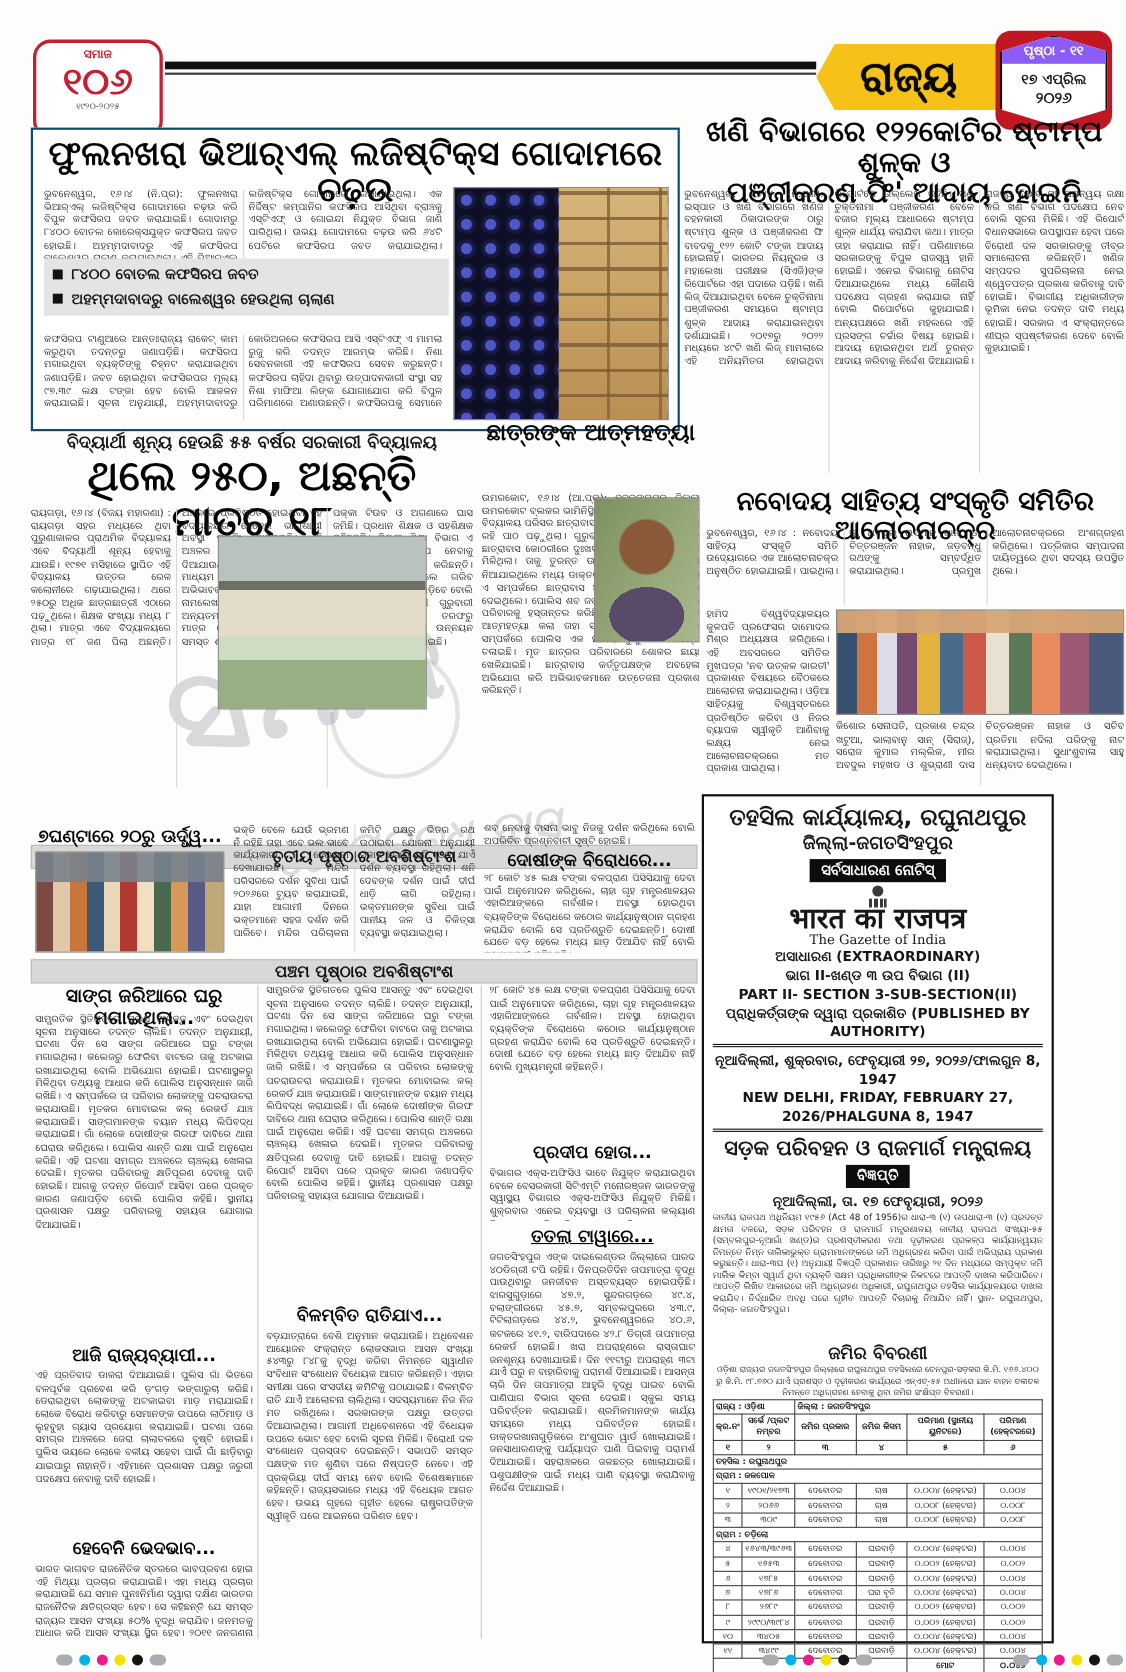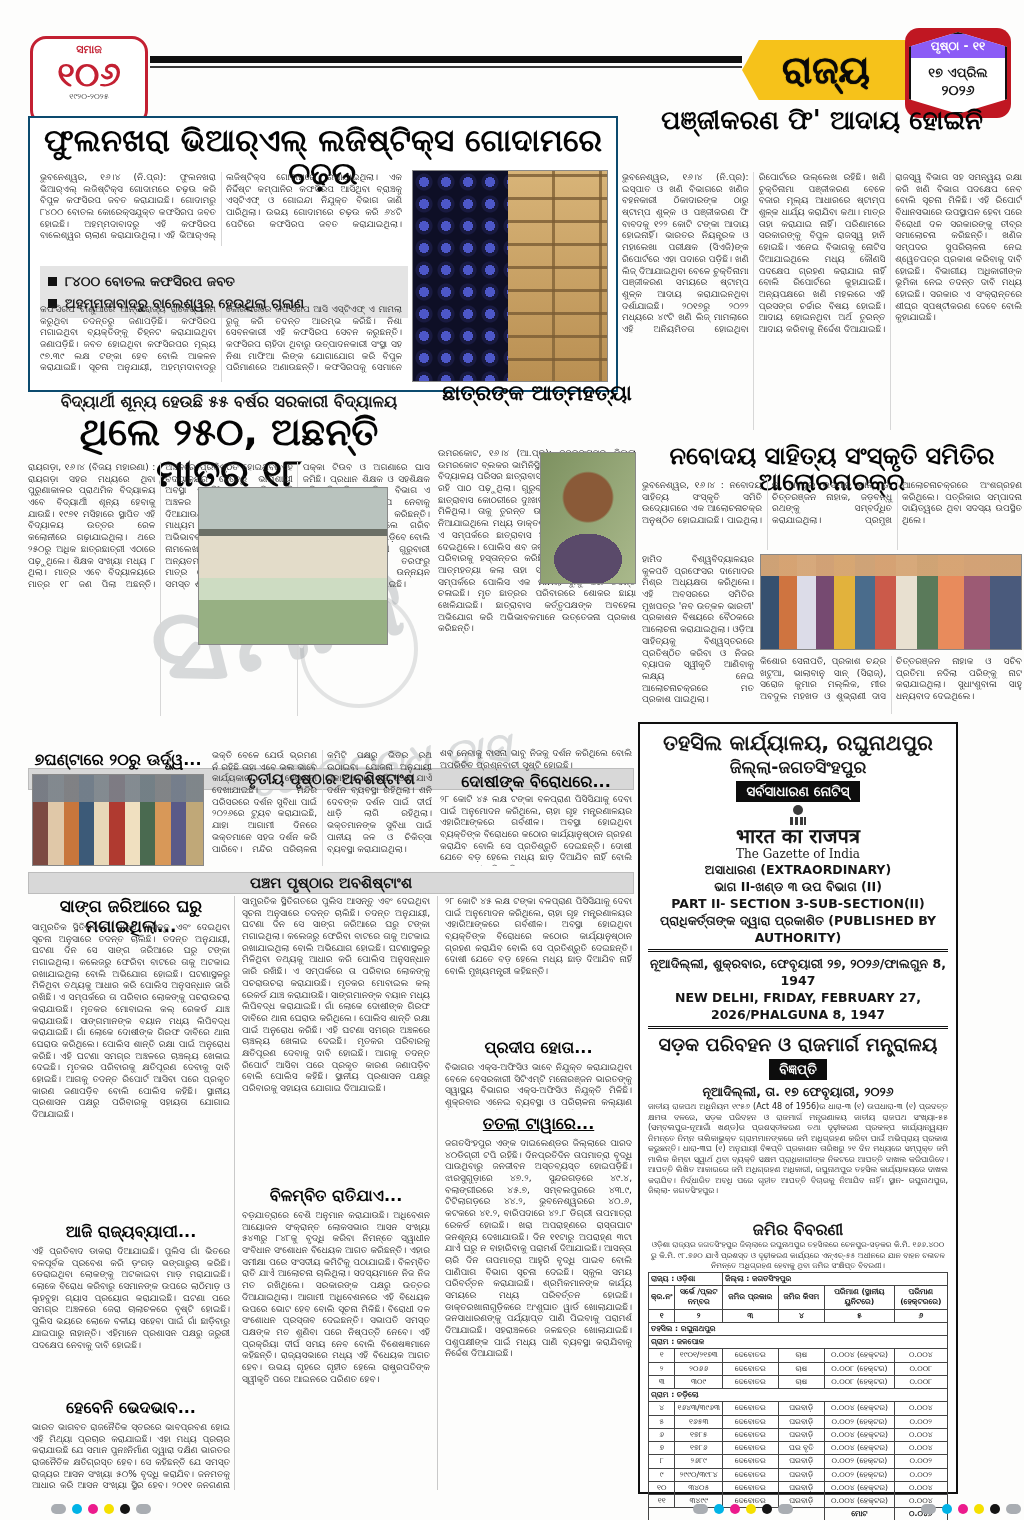--- a/index.html
+++ b/index.html
@@ -58,21 +58,21 @@
      linear-gradient(90deg,#7c4a42 0 9%,#e0c8a8 9% 18%,#c8763c 18% 27%,#3c5a78 27% 36%,#e8d8b8 36% 45%,
        #b03a30 45% 54%,#f0e0c0 54% 63%,#4a6a50 63% 72%,#d89858 72% 81%,#5a5a88 81% 90%,#c0a878 90% 100%);}
   
   .wm{color:rgba(130,135,140,.30);font-weight:bold;pointer-events:none;}
   
   .notice{border:2px solid #101010;background:#fff;box-sizing:border-box;padding:6px 8px;}
   .notice .t1{font-size:21px;font-weight:bold;text-align:center;line-height:26px;}
   .notice .t2{font-size:17px;font-weight:bold;text-align:center;line-height:22px;}
   .blackbadge{display:block;margin:3px auto;background:#0d0d0d;color:#fff;font-weight:bold;
       text-align:center;font-size:13.5px;line-height:21px;width:max-content;padding:0 10px;}
-  .gaz-hi{font-family:"DejaVu Serif","Liberation Serif",serif;font-size:20px;font-weight:bold;text-align:center;line-height:22px;}
+  .gaz-hi{font-family:"DejaVu Serif","Liberation Serif",serif;font-size:26px;font-weight:bold;text-align:center;line-height:22px;}
   .gaz-en{font-family:"DejaVu Serif","Liberation Serif",serif;font-size:12px;text-align:center;line-height:14px;}
   .gaz-line{font-size:12.5px;font-weight:bold;text-align:center;line-height:17px;}
   .dbl{border-top:3px double #111;margin:3px 0;}
   .ministry{font-size:19px;font-weight:bold;text-align:center;line-height:24px;}
   .ntxt{font-size:8px;line-height:1.32;text-align:justify;color:#222;}
   .emblem{width:18px;height:20px;margin:2px auto 0;position:relative;}
   .emblem:before{content:"";position:absolute;left:4px;top:0;width:10px;height:10px;border-radius:50%;background:#3a3a3a;}
   .emblem:after{content:"";position:absolute;left:1px;bottom:0;width:16px;height:8px;
       background:linear-gradient(90deg,#3a3a3a 0 3px,#fff 3px 5px,#3a3a3a 5px 8px,#fff 8px 10px,#3a3a3a 10px 13px,#fff 13px 14px,#3a3a3a 14px 16px);}
   table.land{width:100%;border-collapse:collapse;font-size:7.6px;color:#111;}
@@ -110,31 +110,32 @@
     </div>
   </div>
 
   <div class="abs wm" style="left:150px;top:560px;font-size:110px;transform:rotate(-14deg);">ସମାଜ</div>
   <div class="abs wm" style="left:250px;top:740px;font-size:42px;font-style:italic;transform:rotate(-8deg);color:rgba(130,135,140,.28);">ଗୋପବନ୍ଧୁ ଦାସ</div>
   <div class="abs" style="left:300px;top:590px;width:110px;height:110px;border:4px solid rgba(130,135,140,.22);border-radius:50%;"></div>
 
   <div class="abs boxA" style="left:28px;top:116px;width:586px;height:272px;">
     <div class="hl" style="font-size:31px;margin-top:6px;">ଫୁଲନଖରା ଭିଆର୍‌ଏଲ୍ ଲଜିଷ୍ଟିକ୍ସ ଗୋଦାମରେ ଚଢ଼ଉ</div>
     <div class="abs bodytxt cols2" style="left:10px;top:54px;width:362px;height:74px;">ଭୁବନେଶ୍ୱର, ୧୬।୪ (ନି.ପ୍ର): ଫୁଲନଖରା ଭିଆର୍‌ଏଲ୍ ଲଜିଷ୍ଟିକ୍ସ ଗୋଦାମରେ ଚଢ଼ଉ କରି ବିପୁଳ କଫସିରପ ଜବତ କରାଯାଇଛି। ଗୋଦାମରୁ ୮୪୦୦ ବୋତଲ କୋରେକ୍ସଯୁକ୍ତ କଫସିରପ ଜବତ ହୋଇଛି। ଅହମ୍ମଦାବାଦରୁ ଏହି କଫସିରପ ବାଲେଶ୍ୱର ଚାଲାଣ କରାଯାଉଥିଲା। ଏହି ଭିଆର୍‌ଏଲ୍ ଲଜିଷ୍ଟିକ୍ସ ଗୋଦାମରେ ରଖାଯାଇଥିଲା। ଏକ ନିର୍ଦ୍ଦିଷ୍ଟ କମ୍ପାନିର କଫସିରପ ଆସିଥିବା ବ୍ରାଞ୍ଚକୁ ଏସ୍‌ଟିଏଫ୍ ଓ ଗୋଇନ୍ଦା ନିଯୁକ୍ତ ବିଭାଗ ଜାଣି ପାରିଥିଲା। ଉଭୟ ଗୋଦାମରେ ଚଢ଼ଉ କରି ୬୪ଟି ପେଟିରେ କଫସିରପ ଜବତ କରାଯାଇଥିଲା। ଗୋଦାମରେ ବେଶ୍ ନ ଥିବା ବେଳେ କଫସିରପ ମଗାଇଥିବା ବ୍ୟକ୍ତିଙ୍କୁ ଚିହ୍ନଟ କରାଯାଇଛି।</div>
-    <div class="abs bulletbox" style="left:10px;top:148px;width:352px;">
+    <div class="abs bulletbox" style="left:10px;top:117px;width:352px;">
       <div><span class="sq"></span><span>୮୪୦୦ ବୋତଲ କଫସିରପ ଜବତ</span></div>
       <div><span class="sq"></span><span>ଅହମ୍ମଦାବାଦରୁ ବାଲେଶ୍ୱର ହେଉଥିଲା ଚାଲାଣ</span></div>
     </div>
     <div class="abs bodytxt cols2" style="left:10px;top:186px;width:362px;height:78px;">କଫସିରପ ଟାଣୁଆରେ ଆନ୍ତଃରାଜ୍ୟ ରାକେଟ୍ କାମ କରୁଥିବା ତଦନ୍ତରୁ ଜଣାପଡ଼ିଛି। କଫସିରପ ମଗାଇଥିବା ବ୍ୟକ୍ତିଙ୍କୁ ଚିହ୍ନଟ କରାଯାଇଥିବା ଜଣାପଡ଼ିଛି। ଜବତ ହୋଇଥିବା କଫସିରପର ମୂଲ୍ୟ ୯୭.୩୯ ଲକ୍ଷ ଟଙ୍କା ହେବ ବୋଲି ଆକଳନ କରାଯାଇଛି। ସୂଚନା ଅନୁଯାୟୀ, ଅହମ୍ମଦାବାଦରୁ କୋରିଅରରେ କଫସିରପ ଆସି ଏସ୍‌ଟିଏଫ୍ ଏ ମାମଲା ରୁଜୁ କରି ତଦନ୍ତ ଆରମ୍ଭ କରିଛି। ନିଶା ସେବନକାରୀ ଏହି କଫସିରପ ସେବନ କରୁଛନ୍ତି। କଫସିରପ ଚାହିଦା ଥିବାରୁ ଉତ୍ପାଦନକାରୀ ସଂସ୍ଥା ସହ ନିଶା ମାଫିଆ ଲିଙ୍କ ଯୋଗାଯୋଗ କରି ବିପୁଳ ପରିମାଣରେ ଅଣାଉଛନ୍ତି। କଫସିରପକୁ ସେମାନେ ଓଡ଼ିଶାରେ ବିକ୍ରି କରୁଛନ୍ତି। ଜବତ ହୋଇଥିବା କଫସିରପର ଚେର ଯାହା ଓଡ଼ିଶାକୁ କିଏ ମଗାଇଥିଲା ଜଣାପଡ଼ିଛି।</div>
     <div class="abs photo ph-bottles" style="left:382px;top:52px;width:196px;height:212px;">
       <div class="ph-boxes"></div>
     </div>
   </div>
 
   <div class="abs" style="left:622px;top:106px;width:400px;">
+    <div class="hl" style="font-size:26px;">ଖଣି ବିଭାଗରେ ୧୨୨କୋଟିର ଷ୍ଟାମ୍ପ ଶୁଳ୍କ ଓ</div>
     <div class="hl" style="font-size:26px;">ପଞ୍ଜୀକରଣ ଫି' ଆଦାୟ ହୋଇନି</div>
   </div>
   <div class="abs bodytxt cols3" style="left:622px;top:172px;width:400px;height:258px;">ଭୁବନେଶ୍ୱର, ୧୬।୪ (ନି.ପ୍ର): ଇସ୍ପାତ ଓ ଖଣି ବିଭାଗରେ ଖଣିଜ ବହନକାରୀ ଠିକାଦାରଙ୍କ ଠାରୁ ଷ୍ଟାମ୍ପ ଶୁଳ୍କ ଓ ପଞ୍ଜୀକରଣ ଫି ବାବଦକୁ ୧୨୨ କୋଟି ଟଙ୍କା ଆଦାୟ ହୋଇନାହିଁ। ଭାରତର ନିୟନ୍ତ୍ରକ ଓ ମହାଲେଖା ପରୀକ୍ଷକ (ସିଏଜି)ଙ୍କ ରିପୋର୍ଟରେ ଏହା ପଦାରେ ପଡ଼ିଛି। ଖଣି ଲିଜ୍ ଦିଆଯାଇଥିବା ବେଳେ ଚୁକ୍ତିନାମା ପଞ୍ଜୀକରଣ ସମୟରେ ଷ୍ଟାମ୍ପ ଶୁଳ୍କ ଆଦାୟ କରାଯାଇନଥିବା ଦର୍ଶାଯାଇଛି। ୨୦୧୭ରୁ ୨୦୨୨ ମଧ୍ୟରେ ୪୯ଟି ଖଣି ଲିଜ୍ ମାମଲାରେ ଏହି ଅନିୟମିତତା ହୋଇଥିବା ରିପୋର୍ଟରେ ଉଲ୍ଲେଖ ରହିଛି। ଖଣି ଚୁକ୍ତିନାମା ପଞ୍ଜୀକରଣ ବେଳେ ବଜାର ମୂଲ୍ୟ ଆଧାରରେ ଷ୍ଟାମ୍ପ ଶୁଳ୍କ ଧାର୍ଯ୍ୟ କରାଯିବା କଥା। ମାତ୍ର ତାହା କରାଯାଇ ନାହିଁ। ପରିଣାମରେ ସରକାରଙ୍କୁ ବିପୁଳ ରାଜସ୍ୱ ହାନି ହୋଇଛି। ଏନେଇ ବିଭାଗକୁ ନୋଟିସ ଦିଆଯାଇଥିଲେ ମଧ୍ୟ କୌଣସି ପଦକ୍ଷେପ ଗ୍ରହଣ କରାଯାଇ ନାହିଁ ବୋଲି ରିପୋର୍ଟରେ କୁହାଯାଇଛି। ଅନ୍ୟପକ୍ଷରେ ଖଣି ମହଲରେ ଏହି ପ୍ରସଙ୍ଗ ଚର୍ଚ୍ଚାର ବିଷୟ ହୋଇଛି। ଆଦାୟ ହୋଇନଥିବା ଅର୍ଥ ତୁରନ୍ତ ଆଦାୟ କରିବାକୁ ନିର୍ଦ୍ଦେଶ ଦିଆଯାଇଛି। ରାଜସ୍ୱ ବିଭାଗ ସହ ସମନ୍ୱୟ ରକ୍ଷା କରି ଖଣି ବିଭାଗ ପଦକ୍ଷେପ ନେବ ବୋଲି ସୂଚନା ମିଳିଛି। ଏହି ରିପୋର୍ଟ ବିଧାନସଭାରେ ଉପସ୍ଥାପନ ହେବା ପରେ ବିରୋଧୀ ଦଳ ସରକାରଙ୍କୁ ତୀବ୍ର ସମାଲୋଚନା କରିଛନ୍ତି। ଖଣିଜ ସମ୍ପଦର ସୁପରିଚାଳନା ନେଇ ଶ୍ୱେତପତ୍ର ପ୍ରକାଶ କରିବାକୁ ଦାବି ହୋଇଛି। ବିଭାଗୀୟ ଅଧିକାରୀଙ୍କ ଭୂମିକା ନେଇ ତଦନ୍ତ ଦାବି ମଧ୍ୟ ହୋଇଛି। ସରକାର ଏ ସଂକ୍ରାନ୍ତରେ ଶୀଘ୍ର ସ୍ପଷ୍ଟୀକରଣ ଦେବେ ବୋଲି କୁହାଯାଇଛି।</div>
 
   <div class="abs kick" style="left:28px;top:392px;width:402px;font-size:16px;">ବିଦ୍ୟାର୍ଥୀ ଶୂନ୍ୟ ହେଉଛି ୫୫ ବର୍ଷର ସରକାରୀ ବିଦ୍ୟାଳୟ</div>
   <div class="abs hl" style="left:28px;top:412px;width:402px;font-size:38px;">ଥିଲେ ୨୫୦, ଅଛନ୍ତି ମାତ୍ର ୧୮</div>
   <div class="abs bodytxt cols3" style="left:28px;top:462px;width:402px;height:254px;">ରାୟଗଡ଼ା, ୧୬।୪ (ବିଜୟ ମହାରଣା) : ରାୟଗଡ଼ା ସହର ମଧ୍ୟରେ ଥିବା ପୁରୁଣାକାଳର ପ୍ରାଥମିକ ବିଦ୍ୟାଳୟ ଏବେ ବିଦ୍ୟାର୍ଥୀ ଶୂନ୍ୟ ହେବାକୁ ଯାଉଛି। ୧୯୭୧ ମସିହାରେ ସ୍ଥାପିତ ଏହି ବିଦ୍ୟାଳୟ ଉତ୍ତର ରେଳ କଲୋନୀରେ ଗଢ଼ାଯାଇଥିଲା। ଥରେ ୨୫୦ରୁ ଅଧିକ ଛାତ୍ରଛାତ୍ରୀ ଏଠାରେ ପଢ଼ୁଥିଲେ। ଶିକ୍ଷକ ସଂଖ୍ୟା ମଧ୍ୟ ୮ ଥିଲା। ମାତ୍ର ଏବେ ବିଦ୍ୟାଳୟରେ ମାତ୍ର ୧୮ ଜଣ ପିଲା ଅଛନ୍ତି। ଅଞ୍ଚଳରେ ପ୍ରତିଷ୍ଠିତ ହୋଇଥିବା ଏହି ବିଦ୍ୟାଳୟର ଛେଳେରୁ ଭାରାଶାୟୀ ଅବସ୍ଥା ପ୍ରତି ଦୋହରାଇଛି। ଏହି ଅଞ୍ଚଳର ଛେଳେରୁ ଭାଷାରେ ଶିକ୍ଷା ଦିଆଯାଉଥିବା ବେଳେ ଇଂରାଜୀ ମାଧ୍ୟମ ବିଦ୍ୟାଳୟ ପ୍ରତି ଅଭିଭାବକଙ୍କ ଆଗ୍ରହ ବଢ଼ିବାରୁ ନାମଲେଖା କମିଯାଇଛି। ତାହା ଏହାର ଅନ୍ୟତମ କାରଣ ବୋଲି କୁହାଯାଉଛି। ମାତ୍ର ଗୋଟିଏ ଶ୍ରେଣୀ ଗୃହରେ ସମସ୍ତ ଶ୍ରେଣୀର ପାଠପଢ଼ା ଚାଲିଛି। ପକ୍କା ଟିଉବ ଓ ଅଗଣାରେ ଘାସ ଜମିଛି। ପ୍ରଧାନ ଶିକ୍ଷକ ଓ ସହଶିକ୍ଷକ ରହିଛନ୍ତି। ଜିଲ୍ଲା ଶିକ୍ଷା ବିଭାଗ ଏ ସଂକ୍ରାନ୍ତରେ ପଦକ୍ଷେପ ନେବାକୁ ଅଭିଭାବକମାନେ ଦାବି କରିଛନ୍ତି। ବିଦ୍ୟାଳୟ ବନ୍ଦ ହେଲେ ଗରିବ ପିଲାମାନେ ସମସ୍ୟାରେ ପଡ଼ିବେ ବୋଲି ଜିଲ୍ଲା ସାମାଜିକ କର୍ମୀ ଗୁରୁବାରୀ କହିଛନ୍ତି। ପ୍ରଶାସନ ତରଫରୁ ବିଦ୍ୟାଳୟର ଭିତ୍ତିଭୂମି ଉନ୍ନୟନ ପାଇଁ ପ୍ରତିଶ୍ରୁତି ଦିଆଯାଇଛି।</div>
   <div class="abs photo ph-school" style="left:198px;top:487px;width:190px;height:158px;"></div>
 
   <div class="abs" style="left:438px;top:382px;width:198px;">

